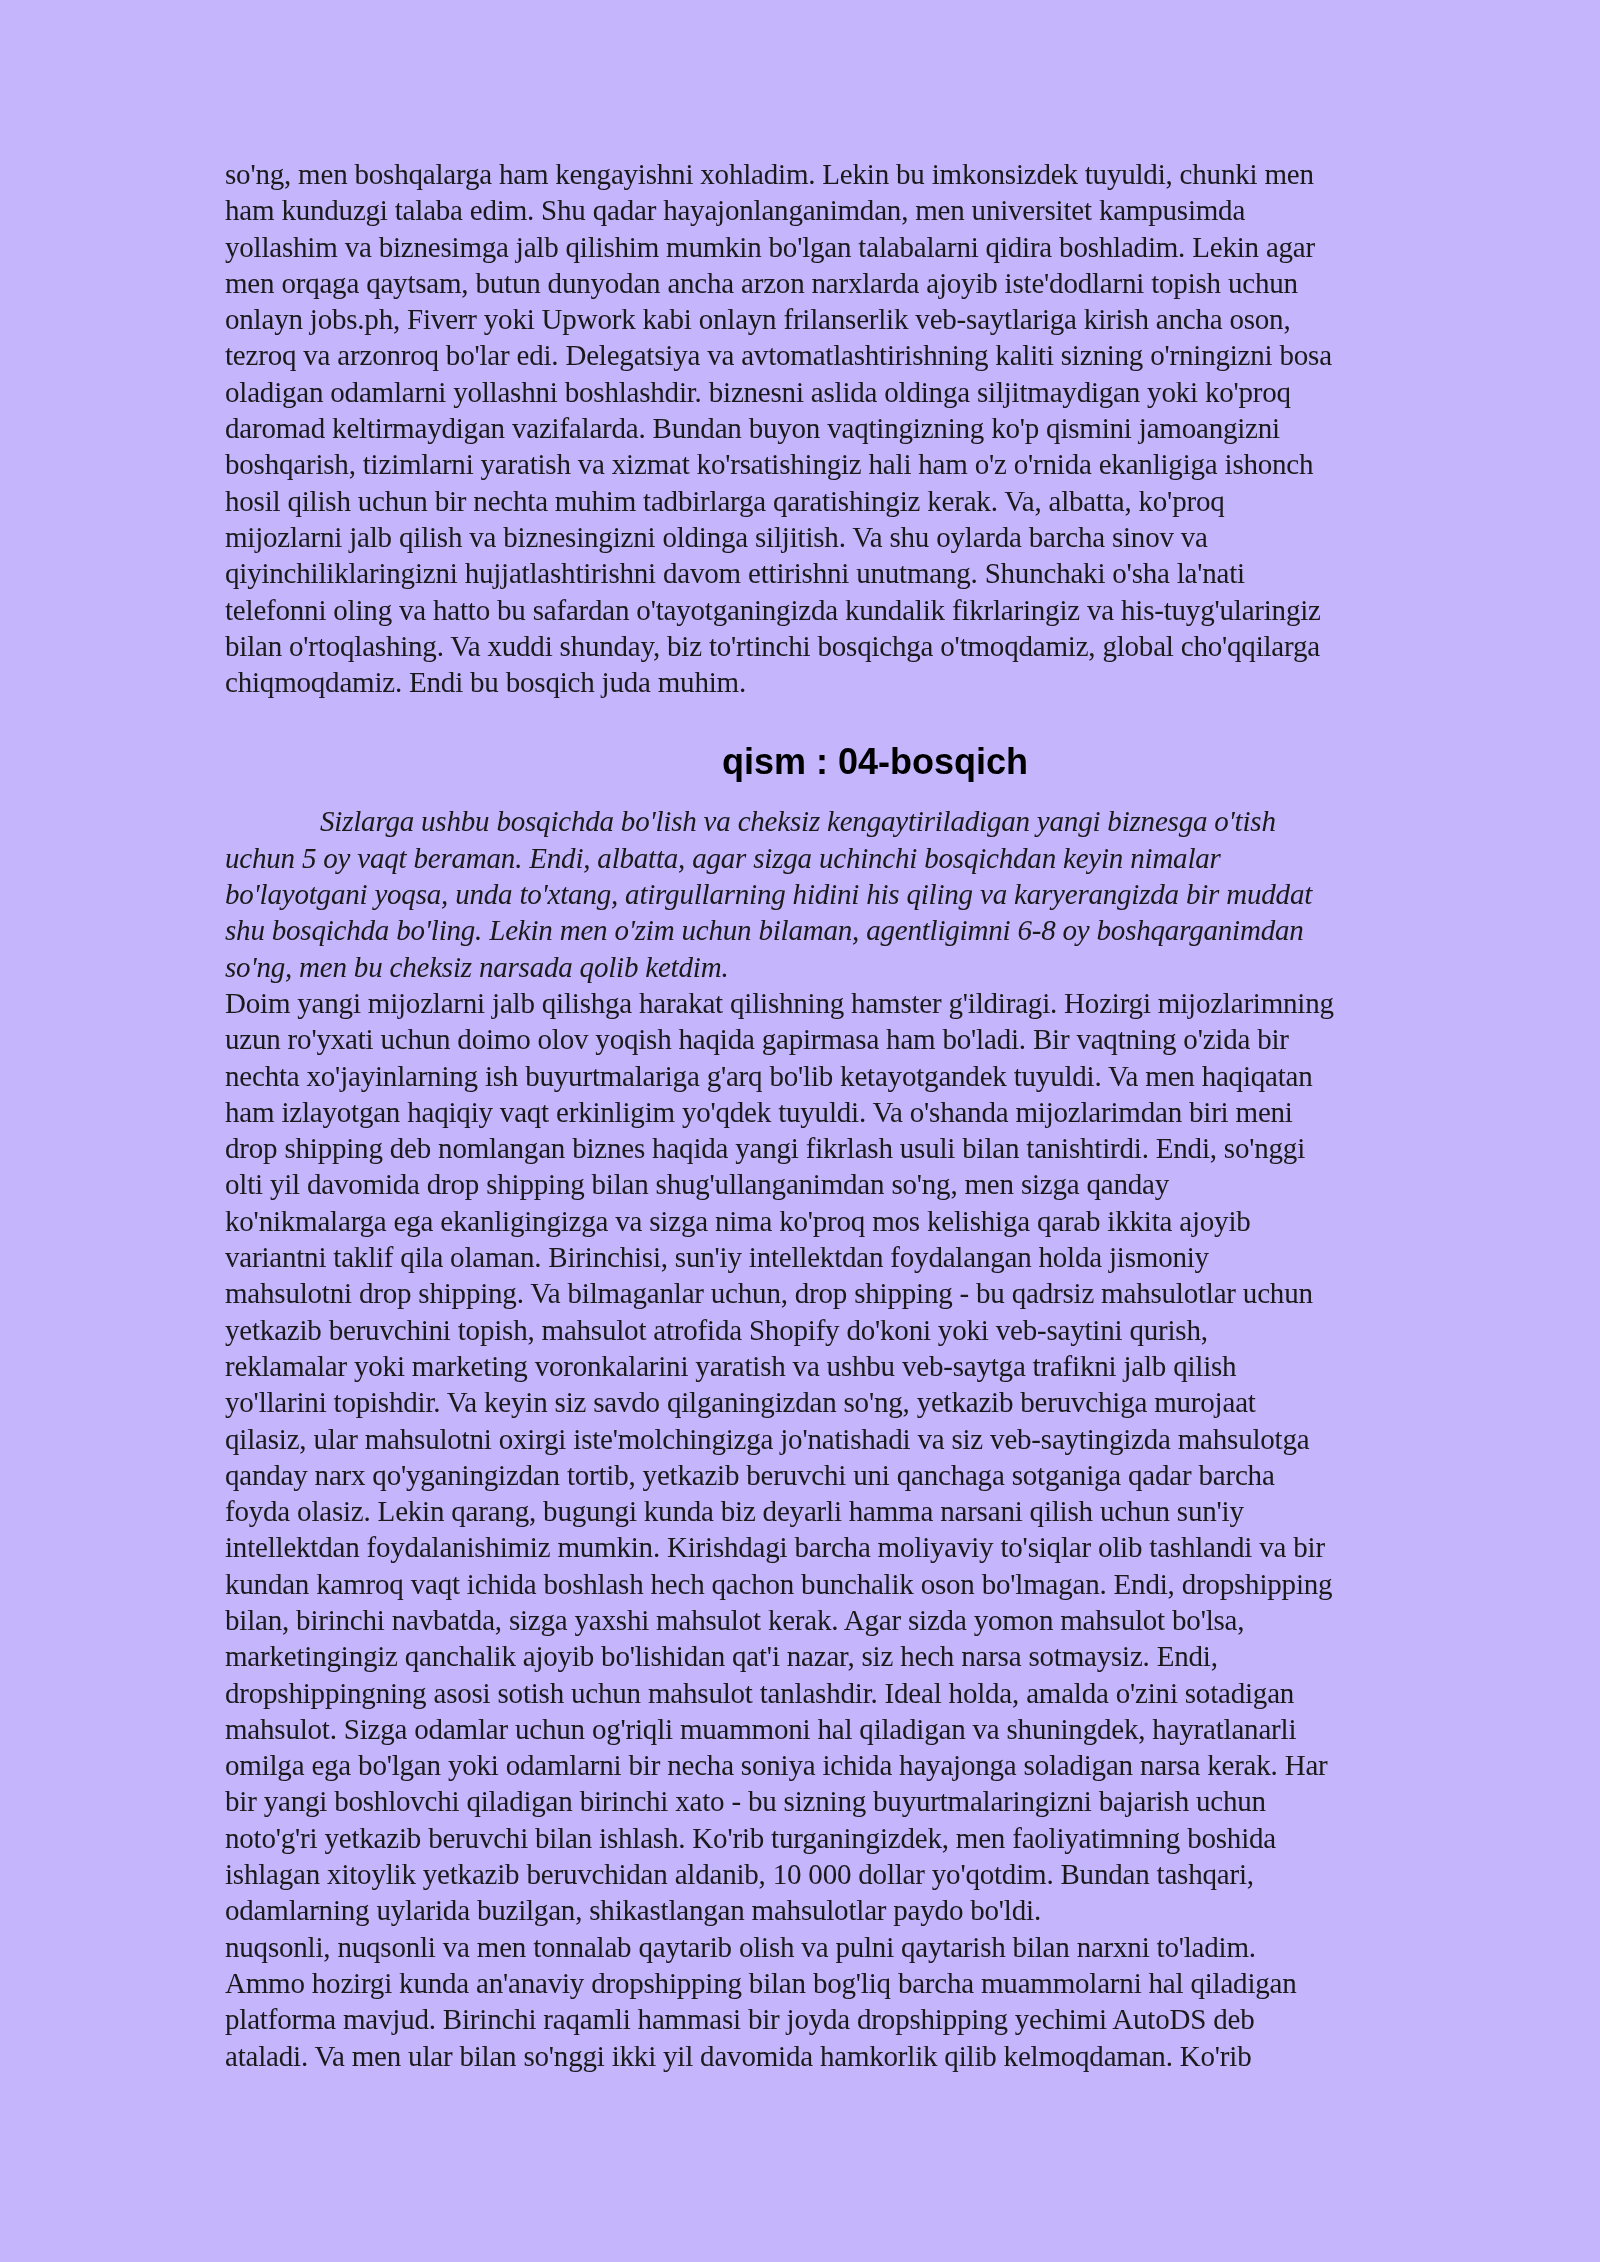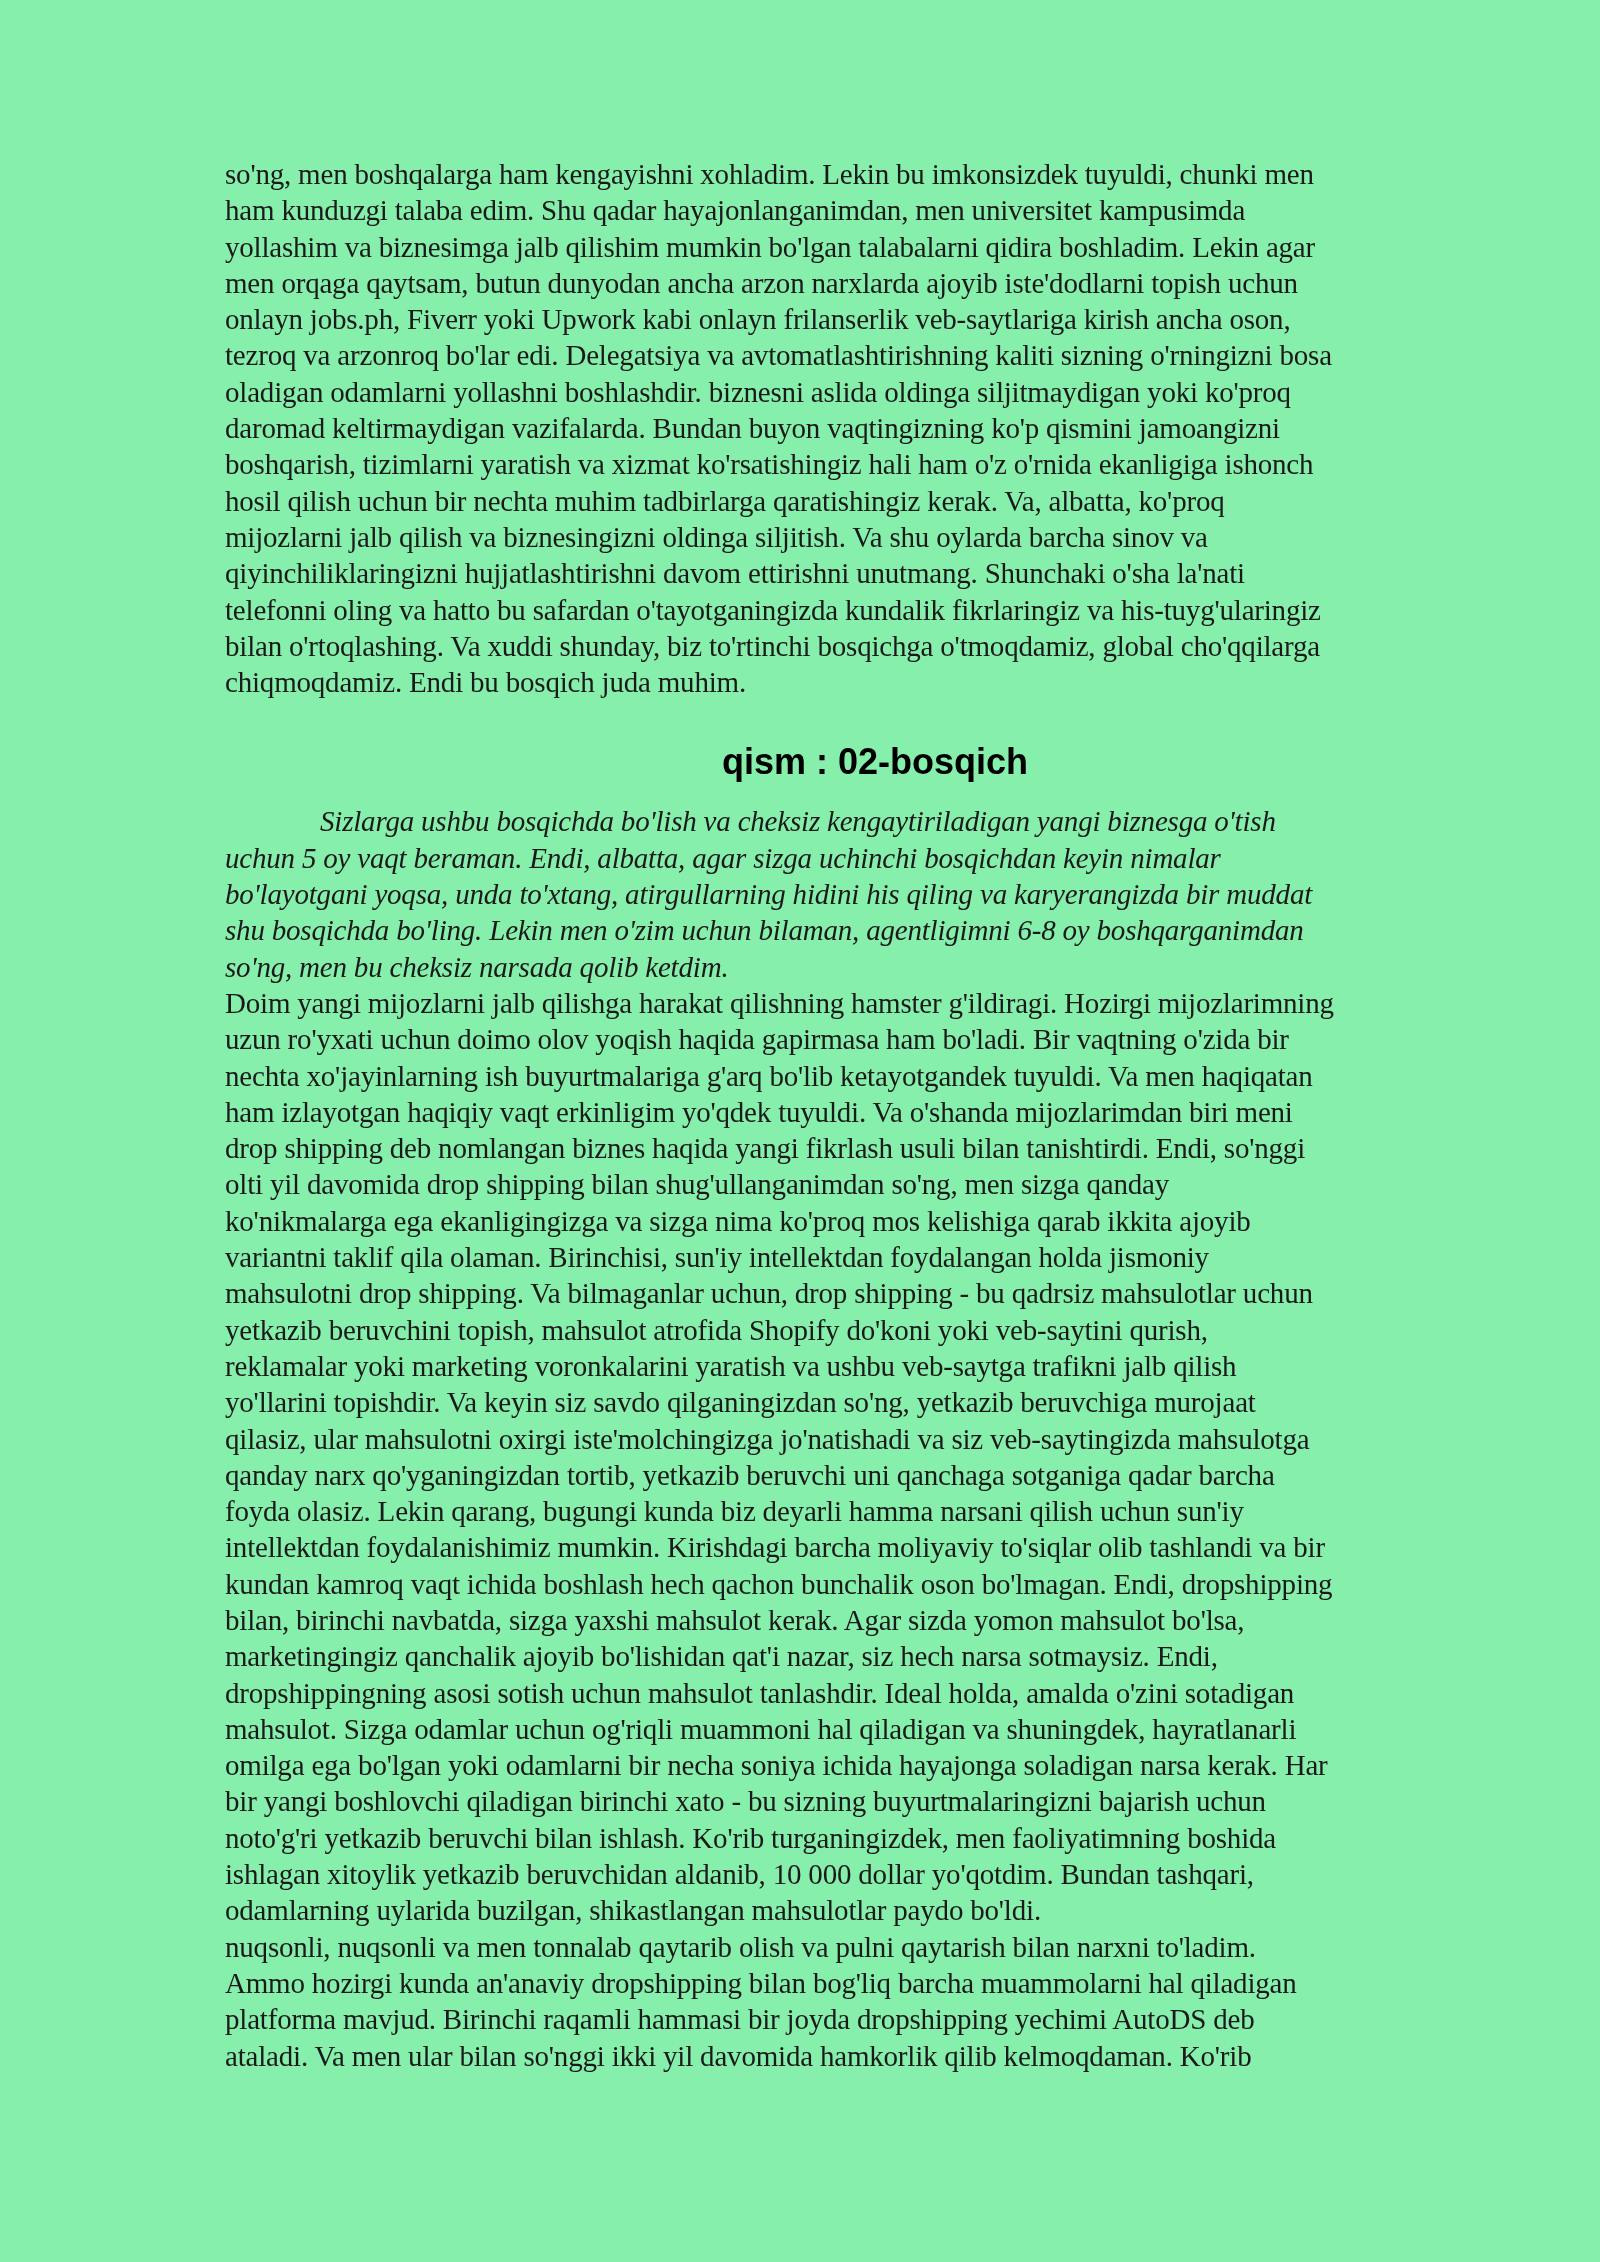--- a/index.html
+++ b/index.html
@@ -46,40 +46,40 @@
   }
   .indent-first {
     text-indent: 95px;
     font-style: italic;
   }
 </style>
 </head>
 <body>
 
 <div class="canvas">
-  <div class="page" style="background: #86efac; color: rgb(26, 26, 26);">
+  <div class="page" style="background: #c4b5fd; color: rgb(26, 26, 26);">
     <div class="body-text">
 
       <p>so'ng, men boshqalarga ham kengayishni xohladim. Lekin bu imkonsizdek tuyuldi, chunki men
 ham kunduzgi talaba edim. Shu qadar hayajonlanganimdan, men universitet kampusimda
 yollashim va biznesimga jalb qilishim mumkin bo'lgan talabalarni qidira boshladim. Lekin agar
 men orqaga qaytsam, butun dunyodan ancha arzon narxlarda ajoyib iste'dodlarni topish uchun
 onlayn jobs.ph, Fiverr yoki Upwork kabi onlayn frilanserlik veb-saytlariga kirish ancha oson,
 tezroq va arzonroq bo'lar edi. Delegatsiya va avtomatlashtirishning kaliti sizning o'rningizni bosa
 oladigan odamlarni yollashni boshlashdir. biznesni aslida oldinga siljitmaydigan yoki ko'proq
 daromad keltirmaydigan vazifalarda. Bundan buyon vaqtingizning ko'p qismini jamoangizni
 boshqarish, tizimlarni yaratish va xizmat ko'rsatishingiz hali ham o'z o'rnida ekanligiga ishonch
 hosil qilish uchun bir nechta muhim tadbirlarga qaratishingiz kerak. Va, albatta, ko'proq
 mijozlarni jalb qilish va biznesingizni oldinga siljitish. Va shu oylarda barcha sinov va
 qiyinchiliklaringizni hujjatlashtirishni davom ettirishni unutmang. Shunchaki o'sha la'nati
 telefonni oling va hatto bu safardan o'tayotganingizda kundalik fikrlaringiz va his-tuyg'ularingiz
 bilan o'rtoqlashing. Va xuddi shunday, biz to'rtinchi bosqichga o'tmoqdamiz, global cho'qqilarga
 chiqmoqdamiz. Endi bu bosqich juda muhim.</p>
 
-      <h1 class="section-heading" style="color: rgb(0, 0, 0);">qism : 02-bosqich</h1>
+      <h1 class="section-heading" style="color: rgb(0, 0, 0);">qism : 04-bosqich</h1>
 
       <p class="indent-first">Sizlarga ushbu bosqichda bo'lish va cheksiz kengaytiriladigan yangi biznesga o'tish
 uchun 5 oy vaqt beraman. Endi, albatta, agar sizga uchinchi bosqichdan keyin nimalar
 bo'layotgani yoqsa, unda to'xtang, atirgullarning hidini his qiling va karyerangizda bir muddat
 shu bosqichda bo'ling. Lekin men o'zim uchun bilaman, agentligimni 6-8 oy boshqarganimdan
 so'ng, men bu cheksiz narsada qolib ketdim.</p>
 
       <p>Doim yangi mijozlarni jalb qilishga harakat qilishning hamster g'ildiragi. Hozirgi mijozlarimning
 uzun ro'yxati uchun doimo olov yoqish haqida gapirmasa ham bo'ladi. Bir vaqtning o'zida bir
 nechta xo'jayinlarning ish buyurtmalariga g'arq bo'lib ketayotgandek tuyuldi. Va men haqiqatan

